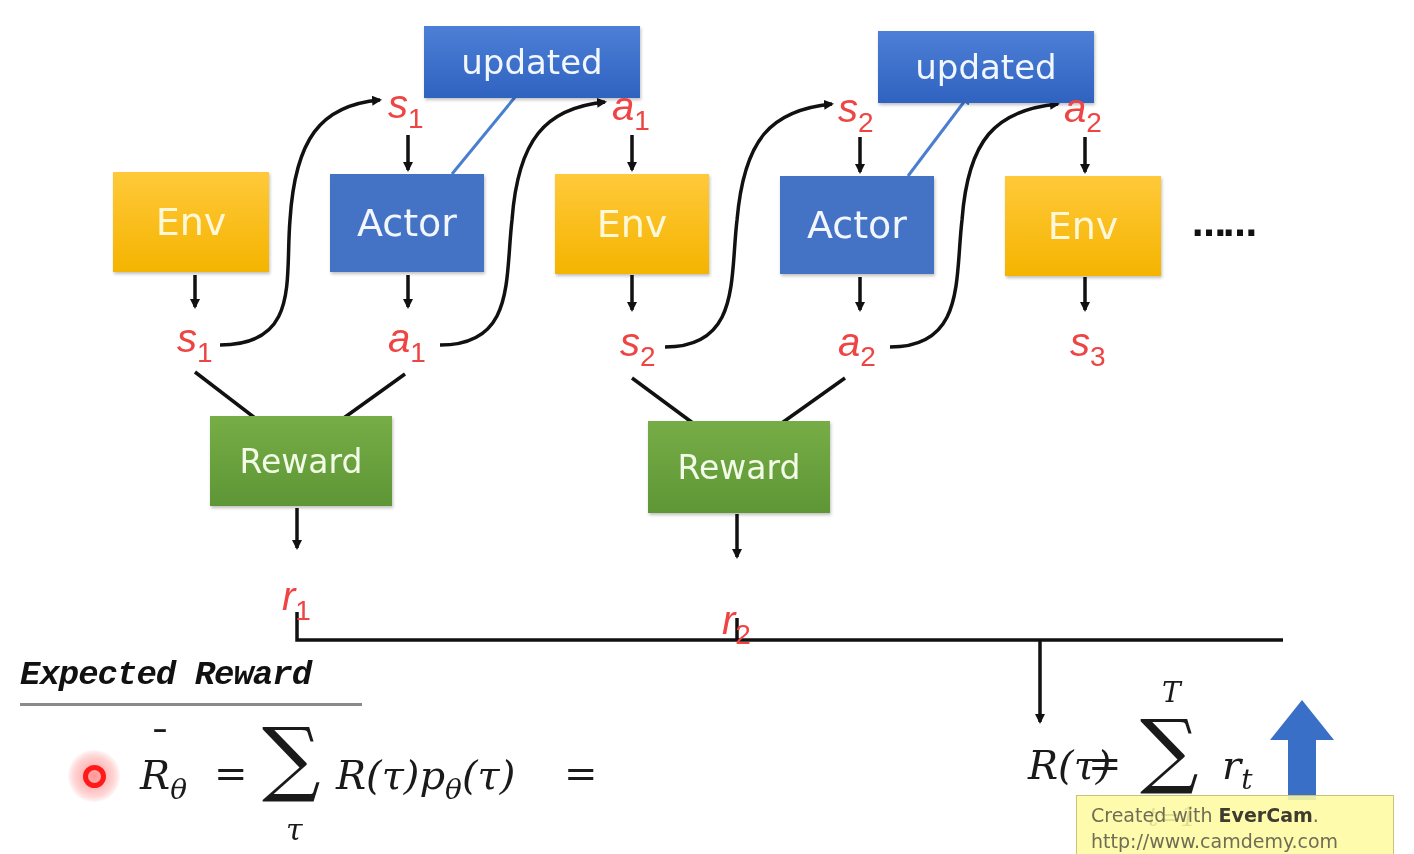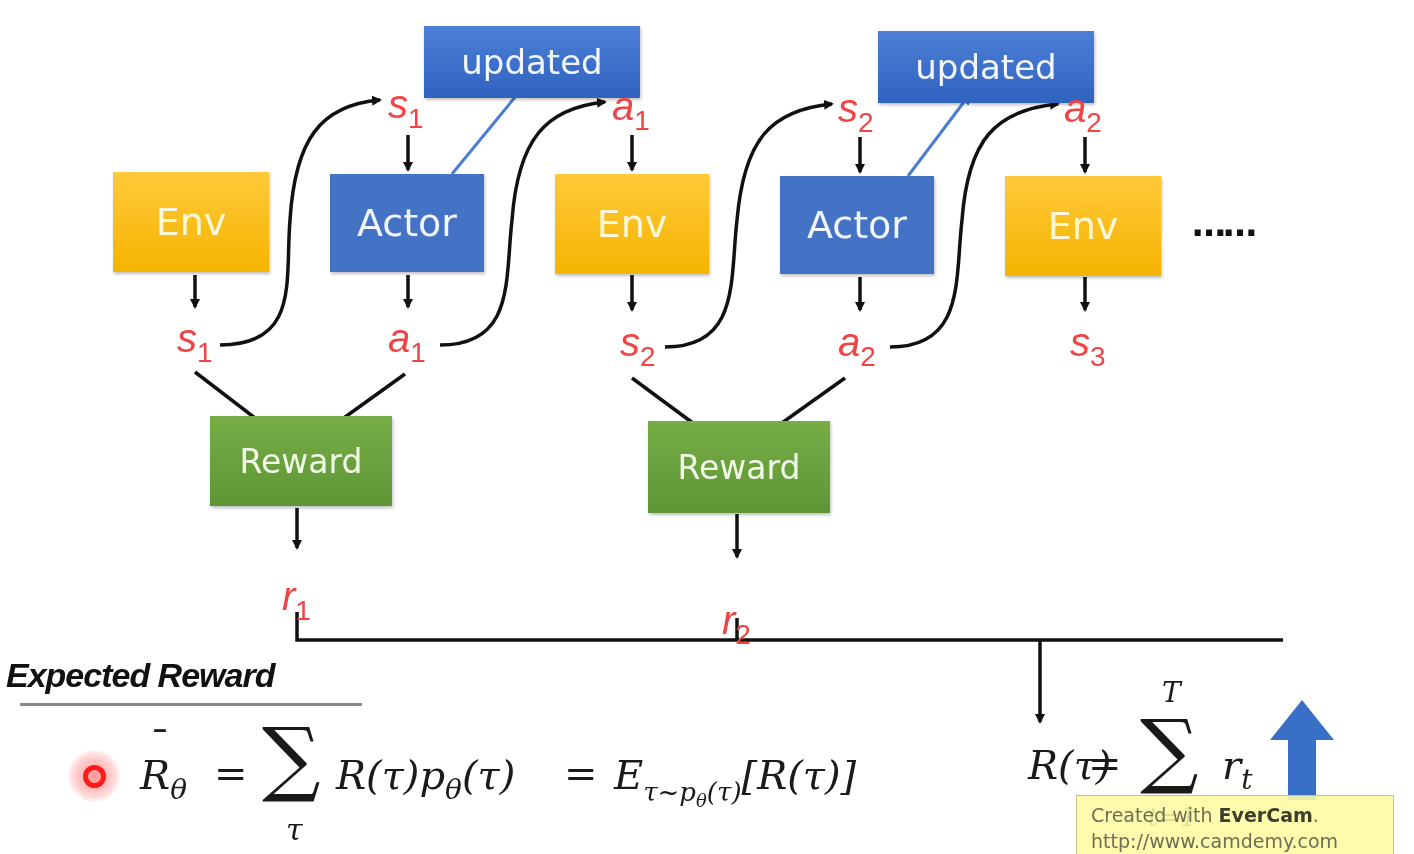--- a/index.html
+++ b/index.html
@@ -10,21 +10,21 @@
          box-shadow: 1px 2px 3px rgba(0,0,0,0.25); }
   .box.env { background: linear-gradient(#ffc93a, #f5b400); color: #fff8d8; }
   .box.actor { background: #4472c4; color: #f2f6ff; }
   .box.updated { background: linear-gradient(#4d7fd6, #2f63c0); color: #f2f6ff; font-size: 34px; margin-top: 20px; }
   .box.reward { background: linear-gradient(#76ad46, #5e9636); color: #f2fbe8; font-size: 33px; }
   .math { position: absolute; font-family: Liberation Sans, sans-serif; font-style: italic;
           font-size: 40px; color: #ef4444; line-height: 1; white-space: nowrap; }
   .math sub { font-style: normal; font-size: 28px; vertical-align: -10px; }
   .ellipsis { position: absolute; font-family: "DejaVu Sans", sans-serif; font-weight: bold;
               font-size: 34px; letter-spacing: -3px; color: #111; }
-  .heading { position: absolute; left: 6px; top: 656px; font-family: Liberation Sans, sans-serif;
+  .heading { position: absolute; left: 20px; top: 656px; font-family: Liberation Mono, monospace;
              font-weight: bold; font-style: italic; font-size: 34px; color: #111;
              letter-spacing: -1px; }
   .heading-underline { position: absolute; left: 20px; top: 703px; width: 342px; height: 3px;
                        background: #8a8a8a; }
   .formula { position: absolute; font-family: "DejaVu Serif", serif; font-size: 40px;
              color: #1a1a1a; white-space: nowrap; }
   .formula i { font-style: italic; }
   .big-sigma { font-family: "DejaVu Serif", serif; font-size: 82px; font-style: normal; }
   .pointer { position: absolute; left: 68px; top: 750px; width: 52px; height: 52px; border-radius: 50%;
              background: radial-gradient(circle, rgba(255,60,60,0.55) 0%, rgba(255,90,90,0.25) 55%, rgba(255,255,255,0) 75%); }
@@ -126,23 +126,20 @@
     <span style="position:absolute;left:10px;top:-30px;font-size:40px;">¯</span>
     <i>R</i><sub style="font-style:italic;font-size:28px;vertical-align:-10px;">θ</sub>
   </span>
   <span style="position:absolute;left:74px;top:26px;">=</span>
   <span class="big-sigma" style="position:absolute;left:122px;top:-14px;">∑</span>
   <i style="position:absolute;left:146px;top:88px;font-size:30px;">τ</i>
   <span style="position:absolute;left:196px;top:28px;">
     <i>R(τ)p</i><sub style="font-style:italic;font-size:28px;vertical-align:-10px;">θ</sub><i>(τ)</i>
   </span>
   <span style="position:absolute;left:424px;top:26px;">=</span>
-  <span style="position:absolute;left:474px;top:28px;">
-    <i>E</i><sub style="font-style:italic;font-size:26px;vertical-align:-12px;"><span>τ~p</span><sub style="font-size:18px;vertical-align:-6px;">θ</sub><span>(τ)</span></sub><i>[R(τ)]</i>
-  </span>
 </div>
 
 <div class="formula" style="left:984px;top:680px;height:170px;width:300px;">
   <i style="position:absolute;left:0;top:62px;margin-left:44px;">R(τ)</i>
   <span style="position:absolute;left:104px;top:60px;">=</span>
   <i style="position:absolute;left:178px;top:-4px;font-size:28px;">T</i>
   <span class="big-sigma" style="position:absolute;left:156px;top:22px;">∑</span>
   <i style="position:absolute;left:164px;top:122px;font-size:26px;">t=1</i>
   <span style="position:absolute;left:238px;top:62px;">
     <i>r</i><sub style="font-style:italic;font-size:28px;vertical-align:-10px;">t</sub>

